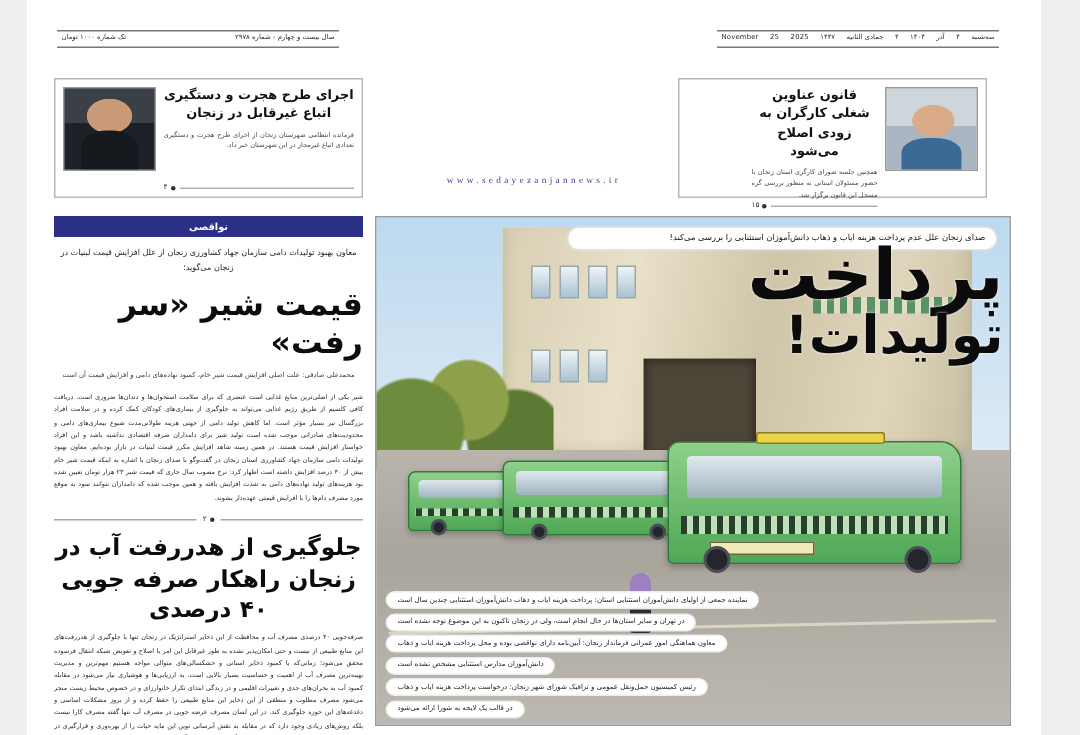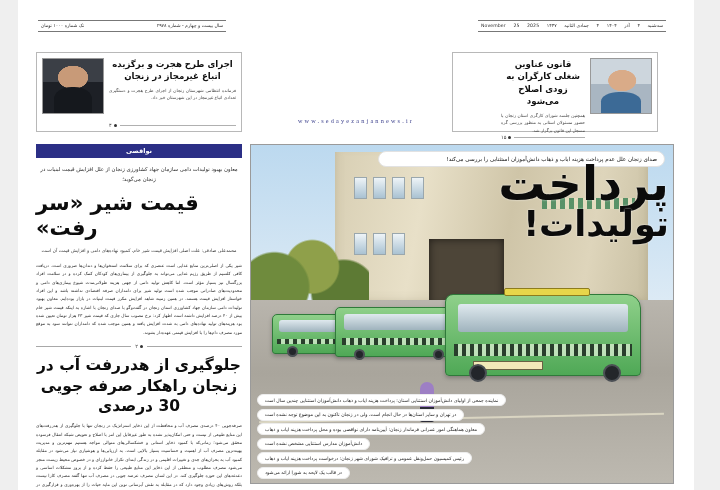--- a/index.html
+++ b/index.html
@@ -448,21 +448,21 @@
     color: #2a2a2a;
     text-align: center;
     direction: rtl;
   }
 
   .art-head {
     margin-top: 7px;
     font-size: 21px;
     font-weight: 700;
     color: #0c0c0c;
-    text-align: left;
+    text-align: right;
     line-height: 1.2;
     letter-spacing: -.5px;
     direction: rtl;
   }
 
   .art-sub {
     margin-top: 6px;
     font-size: 4.6px;
     line-height: 1.8;
     color: #3d3d3d;
@@ -543,21 +543,21 @@
     <div class="dateline left">
       <span>سال بیست و چهارم - شماره ۲۹۷۸</span>
       <span>تک شماره ۱۰۰۰ تومان</span>
     </div>
 
     <div class="logo-url">www.sedayezanjannews.ir</div>
 
     <div class="teaser left">
       <div class="teaser-photo portrait-a"></div>
       <div class="teaser-body">
-        <div class="teaser-title">اجرای طرح هجرت و برگزیده اتباع غیرمجاز در زنجان</div>
+        <div class="teaser-title">اجرای طرح هجرت و دستگیری اتباع غیرقابل در زنجان</div>
         <div class="teaser-lead">فرمانده انتظامی شهرستان زنجان از اجرای طرح هجرت و دستگیری تعدادی اتباع غیرمجاز در این شهرستان خبر داد.</div>
         <div class="teaser-page">
           <span class="rule"></span>
           <span class="num">۴</span>
         </div>
       </div>
     </div>
 
     <div class="teaser right">
       <div class="teaser-photo portrait-b"></div>
@@ -644,18 +644,18 @@
       <div class="art-head">قیمت شیر «سر رفت»</div>
       <div class="art-sub">محمدعلی صادقی: علت اصلی افزایش قیمت شیر خام، کمبود نهاده‌های دامی و افزایش قیمت آن است</div>
       <div class="art-body">شیر یکی از اصلی‌ترین منابع غذایی است عنصری که برای سلامت استخوان‌ها و دندان‌ها ضروری است. دریافت کافی کلسیم از طریق رژیم غذایی می‌تواند به جلوگیری از بیماری‌های کودکان کمک کرده و در سلامت افراد بزرگسال نیز بسیار مؤثر است. اما کاهش تولید دامی از جهتی هزینه طولانی‌مدت شیوع بیماری‌های دامی و محدودیت‌های صادراتی موجب شده است تولید شیر برای دامداران صرفه اقتصادی نداشته باشد و این افراد خواستار افزایش قیمت هستند. در همین زمینه شاهد افزایش مکرر قیمت لبنیات در بازار بوده‌ایم. معاون بهبود تولیدات دامی سازمان جهاد کشاورزی استان زنجان در گفت‌وگو با صدای زنجان با اشاره به اینکه قیمت شیر خام بیش از ۴۰ درصد افزایش داشته است اظهار کرد: نرخ مصوب سال جاری که قیمت شیر ۲۳ هزار تومان تعیین شده بود هزینه‌های تولید نهاده‌های دامی به شدت افزایش یافته و همین موجب شده که دامداران نتوانند سود به موقع مورد مصرف دام‌ها را با افزایش قیمتی عهده‌دار بشوند.</div>
 
       <div class="col-sep">
         <span class="rule"></span>
         <span class="num">۲</span>
         <span class="rule"></span>
       </div>
 
-      <div class="art-head2">جلوگیری از هدررفت آب در زنجان راهکار صرفه جویی 30 درصدی</div>
+      <div class="art-head2">جلوگیری از هدررفت آب در زنجان راهکار صرفه جویی ۴۰ درصدی</div>
       <div class="art-body2">صرفه‌جویی ۴۰ درصدی مصرف آب و محافظت از این ذخایر استراتژیک در زنجان تنها با جلوگیری از هدررفت‌های این منابع طبیعی از نیست و حتی امکان‌پذیر نشده به طور غیرقابل این امر با اصلاح و تعویض شبکه انتقال فرسوده محقق می‌شود؛ زمانی‌که با کمبود ذخایر استانی و خشکسالی‌های متوالی مواجه هستیم مهم‌ترین و مدیریت بهینه‌ترین مصرف آب از اهمیت و حساسیت بسیار بالایی است. به ارزیابی‌ها و هوشیاری نیاز می‌شود در مقابله کمبود آب به بحران‌های جدی و تغییرات اقلیمی و در زندگی ابتدای تکرار خانوارزای و در خصوص محیط زیست منجر می‌شود مصرف مطلوب و منطقی از این ذخایر این منابع طبیعی را حفظ کرده و از بروز مشکلات اساسی و دغدغه‌های این حوزه جلوگیری کند. در این لسان مصرف عرضه جویی در مصرف آب تنها گفته مصرف کارا نیست بلکه روش‌های زیادی وجود دارد که در مقابله به نقش آبرسانی نوین این مایه حیات را از بهره‌وری و قرارگیری در وضعیت بحرانی نجات دهد؛ حمله این موارد جلوگیری از هدر رفت آب در مراحل توزیع و انتقال به مشترکان است که به صورت عملی و تجربی در حال رخداد است و نتیجه بخش بزرگی از آن را نیز می‌توان در بهداشت جبران نمود.</div>
     </div>
 
   </div>
 </div>
 
 </body></html>

